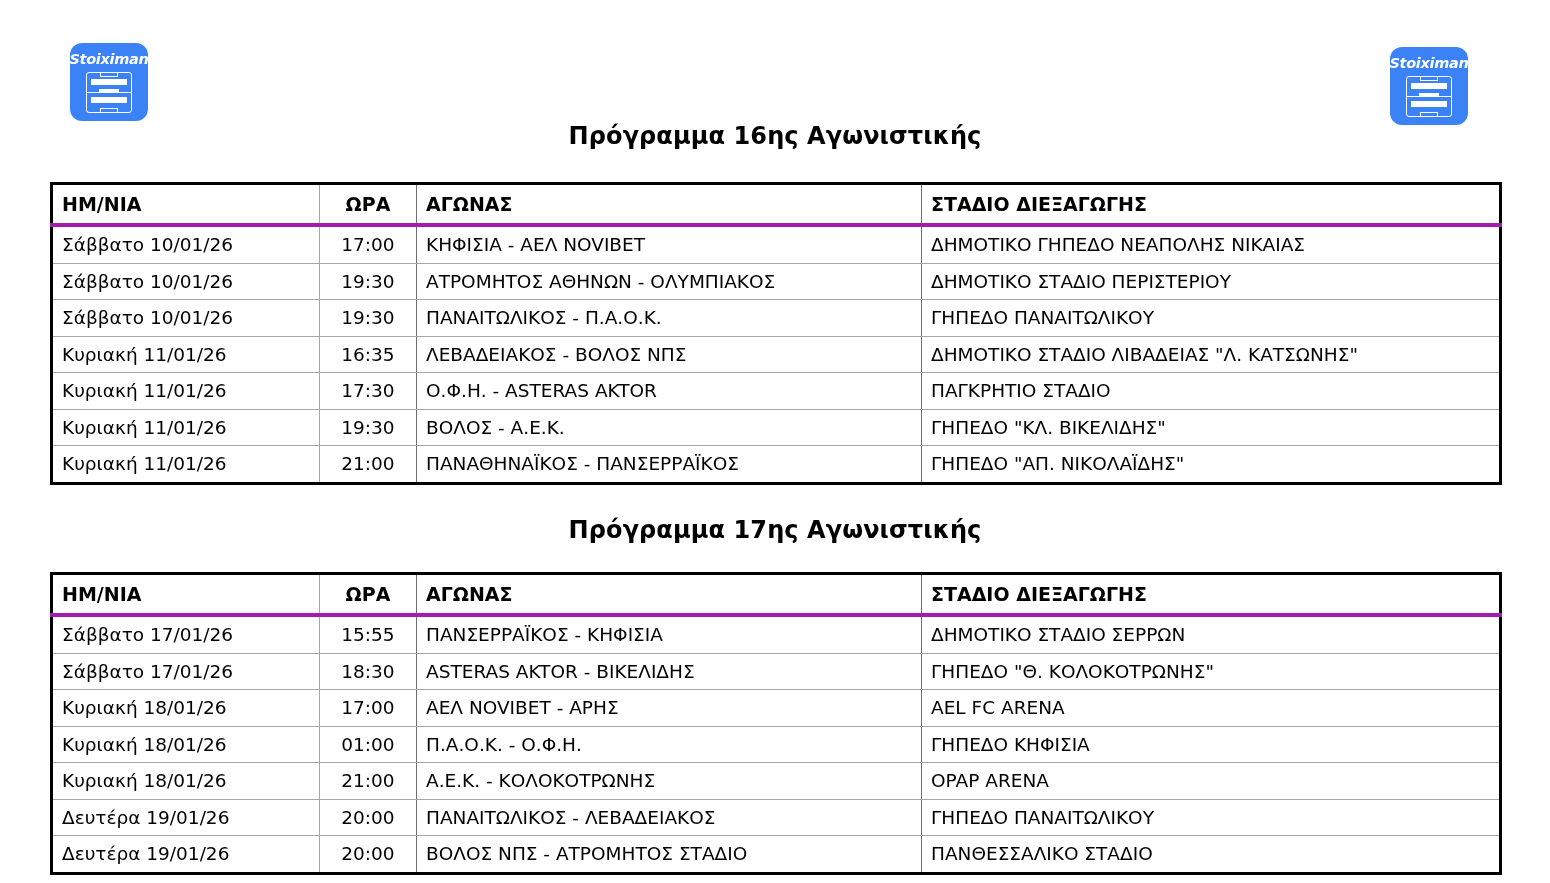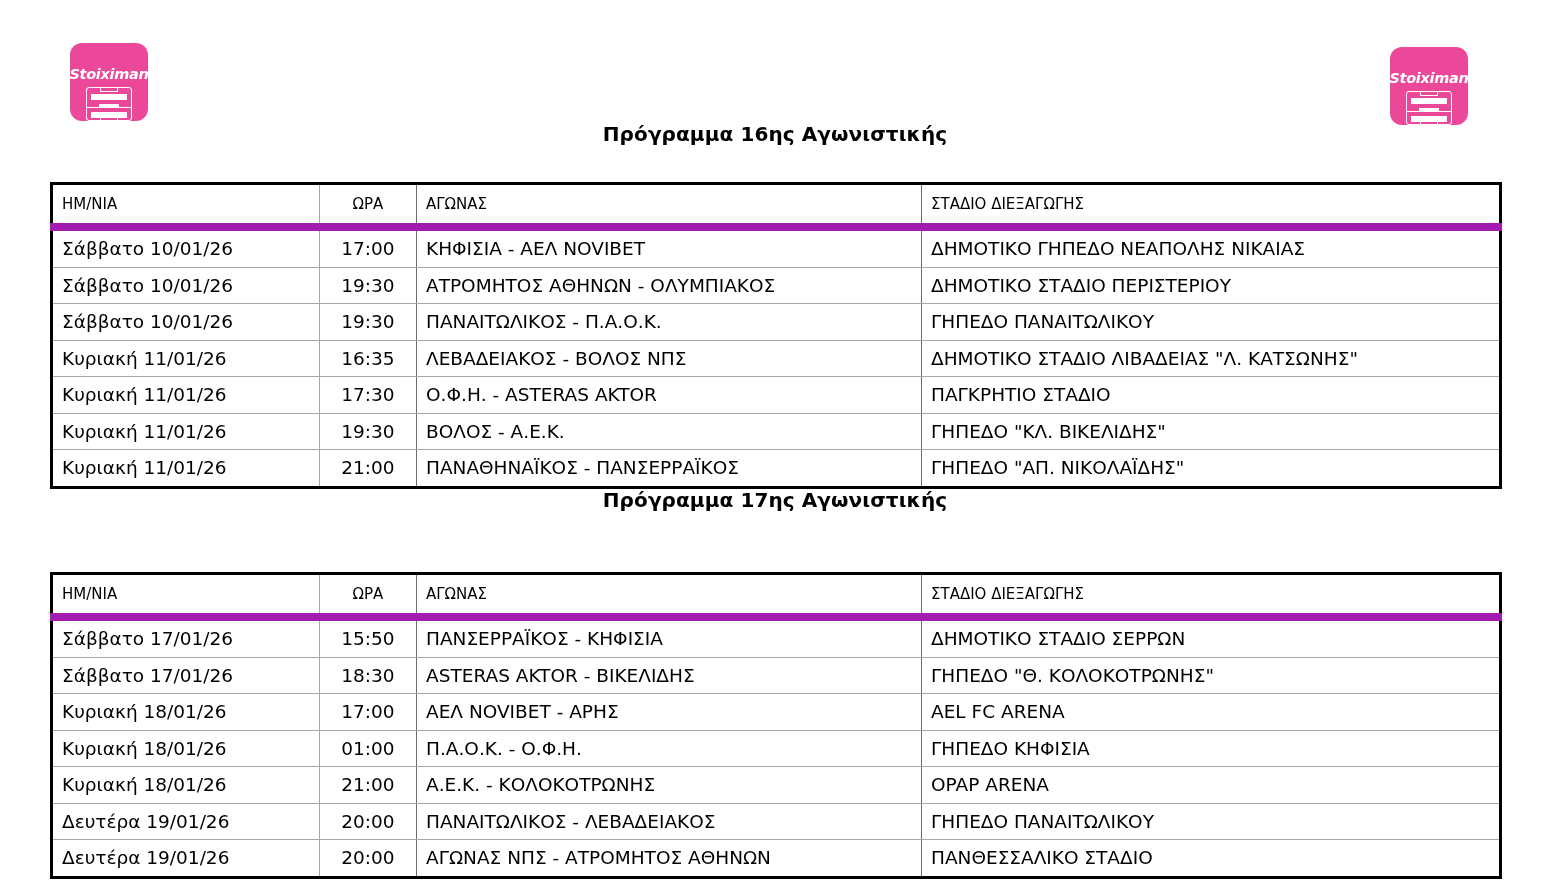--- a/index.html
+++ b/index.html
@@ -14,27 +14,27 @@
     overflow: hidden;
     position: relative;
   }
 
   
   .logo {
     position: absolute;
     width: 78px;
     height: 78px;
     border-radius: 12px;
-    background: #ec4899;
+    background: #3b82f6;
     box-sizing: border-box;
     display: flex;
     flex-direction: column;
     align-items: center;
     justify-content: flex-start;
-    padding-top: 24px;
+    padding-top: 9px;
     overflow: hidden;
   }
   .logo-left  { left: 70px; top: 43px; }
   .logo-right { left: 1390px; top: 47px; }
 
   .logo-wordmark {
     color: #ffffff;
     font-family: "DejaVu Sans", "Liberation Sans", sans-serif;
     font-weight: bold;
     font-style: italic;
@@ -88,26 +88,26 @@
     box-sizing: border-box;
   }
 
   
   .section-title {
     position: absolute;
     left: 0;
     width: 1550px;
     text-align: center;
     font-weight: bold;
-    font-size: 20px;
+    font-size: 24px;
     color: #000000;
     letter-spacing: 0.1px;
   }
   .title-1 { top: 122px; }
-  .title-2 { top: 488px; }
+  .title-2 { top: 516px; }
 
   
   .sched-table {
     position: absolute;
     left: 50px;
     width: 1449px;
     border-collapse: collapse;
     table-layout: fixed;
     border: 3px solid #000000;
     background: #ffffff;
@@ -126,24 +126,24 @@
     padding: 0 9px;
     height: 35.5px;
     font-size: 18.5px;
     color: #000000;
     text-align: left;
     vertical-align: middle;
     white-space: nowrap;
     overflow: hidden;
   }
   .sched-table thead th {
-    font-weight: normal;
+    font-weight: bold;
     height: 38px;
-    font-size: 15px;
-    border-bottom: 8px solid #a21caf;
+    font-size: 19px;
+    border-bottom: 4px solid #a21caf;
   }
   .sched-table th.col-time,
   .sched-table td.col-time {
     text-align: center;
   }
   .sched-table th.col-time { text-align: center; }
 
   
   .sched-table th.col-date,
   .sched-table td.col-date { border-left: none; }
@@ -259,21 +259,21 @@
     <tr>
       <th class="col-date">ΗΜ/ΝΙΑ</th>
       <th class="col-time">ΩΡΑ</th>
       <th class="col-match">ΑΓΩΝΑΣ</th>
       <th class="col-stadium">ΣΤΑΔΙΟ ΔΙΕΞΑΓΩΓΗΣ</th>
     </tr>
   </thead>
   <tbody>
     <tr>
       <td class="col-date">Σάββατο 17/01/26</td>
-      <td class="col-time">15:50</td>
+      <td class="col-time">15:55</td>
       <td class="col-match">ΠΑΝΣΕΡΡΑΪΚΟΣ - ΚΗΦΙΣΙΑ</td>
       <td class="col-stadium">ΔΗΜΟΤΙΚΟ ΣΤΑΔΙΟ ΣΕΡΡΩΝ</td>
     </tr>
     <tr>
       <td class="col-date">Σάββατο 17/01/26</td>
       <td class="col-time">18:30</td>
       <td class="col-match">ASTERAS AKTOR - ΒΙΚΕΛΙΔΗΣ</td>
       <td class="col-stadium">ΓΗΠΕΔΟ "Θ. ΚΟΛΟΚΟΤΡΩΝΗΣ"</td>
     </tr>
     <tr>
@@ -296,17 +296,17 @@
     </tr>
     <tr>
       <td class="col-date">Δευτέρα 19/01/26</td>
       <td class="col-time">20:00</td>
       <td class="col-match">ΠΑΝΑΙΤΩΛΙΚΟΣ - ΛΕΒΑΔΕΙΑΚΟΣ</td>
       <td class="col-stadium">ΓΗΠΕΔΟ ΠΑΝΑΙΤΩΛΙΚΟΥ</td>
     </tr>
     <tr>
       <td class="col-date">Δευτέρα 19/01/26</td>
       <td class="col-time">20:00</td>
-      <td class="col-match">ΑΓΩΝΑΣ ΝΠΣ - ΑΤΡΟΜΗΤΟΣ ΑΘΗΝΩΝ</td>
+      <td class="col-match">ΒΟΛΟΣ ΝΠΣ - ΑΤΡΟΜΗΤΟΣ ΣΤΑΔΙΟ</td>
       <td class="col-stadium">ΠΑΝΘΕΣΣΑΛΙΚΟ ΣΤΑΔΙΟ</td>
     </tr>
   </tbody>
 </table>
 
 </body></html>

